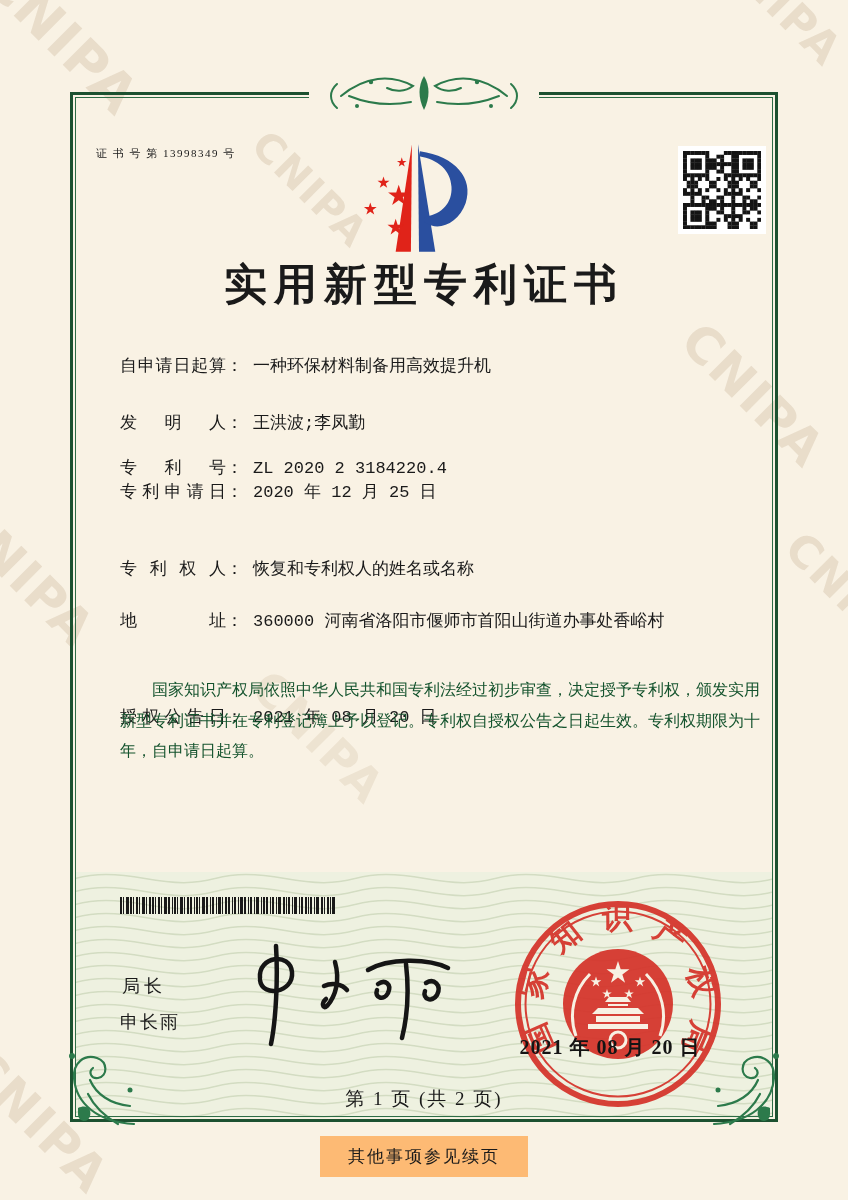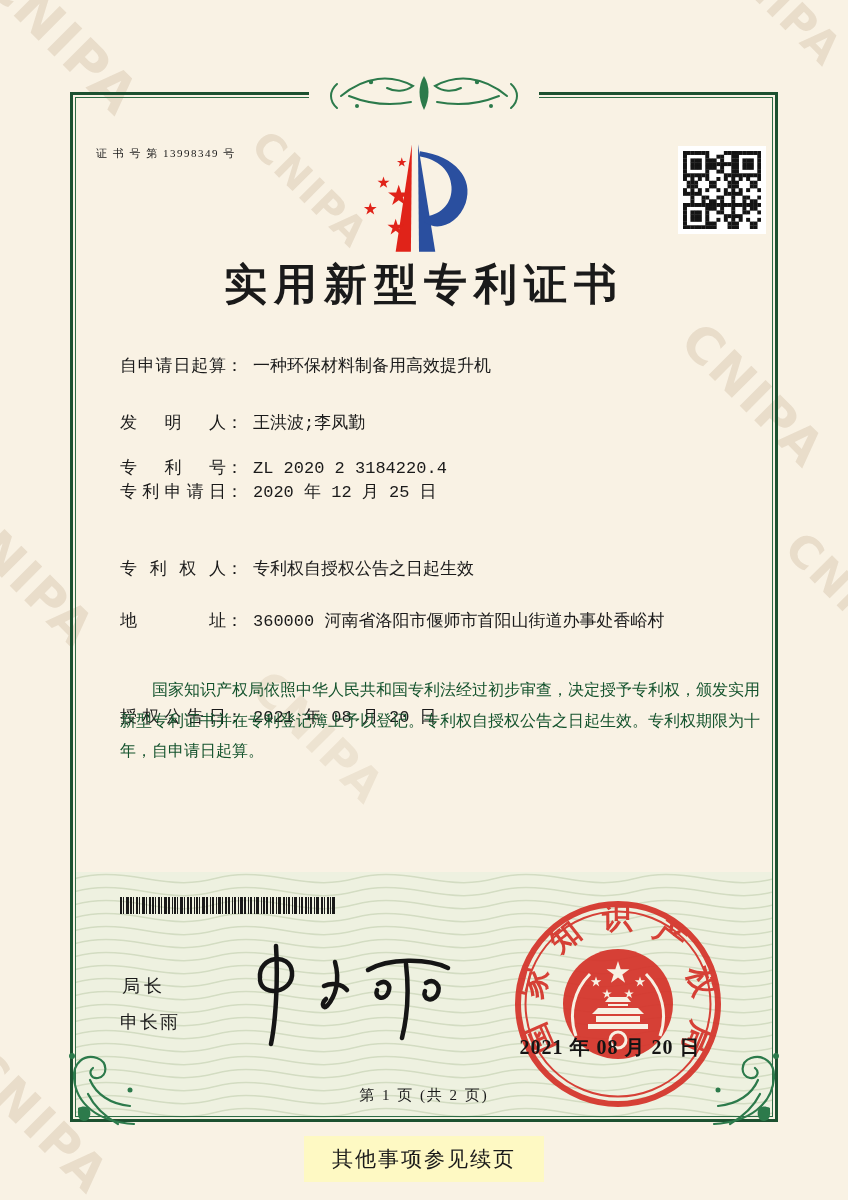--- a/index.html
+++ b/index.html
@@ -41,23 +41,23 @@
   .barcode{position:absolute;left:120px;top:897px;z-index:3;}
   
   .sig-title{position:absolute;left:122px;top:974px;font-size:18px;letter-spacing:4px;z-index:3;}
   .sig-name{position:absolute;left:120px;top:1010px;font-size:18px;letter-spacing:2px;z-index:3;}
   .sig-script{position:absolute;left:230px;top:938px;z-index:3;}
   
   .seal{position:absolute;left:512px;top:898px;width:212px;height:212px;z-index:4;}
   .seal-date{position:absolute;left:518px;top:1034px;width:184px;text-align:center;
              font-size:20px;font-weight:700;color:#141414;letter-spacing:1px;z-index:5;}
   
-  .page-ind{position:absolute;left:0;top:1086px;width:848px;text-align:center;font-size:15px;letter-spacing:2px;z-index:3;}
+  .page-ind{position:absolute;left:0;top:1086px;width:848px;text-align:center;font-size:19px;letter-spacing:2px;z-index:3;}
   .bottom-note{position:absolute;left:50%;top:1136px;transform:translateX(-50%);
-               background:#fef9c3;padding:9px 28px;font-size:21px;letter-spacing:2px;z-index:3;}
+               background:#fdba74;padding:9px 28px;font-size:17px;letter-spacing:2px;z-index:3;}
   
   .orn-top{position:absolute;left:279px;top:62px;z-index:4;}
   .orn-bl{position:absolute;left:60px;top:1046px;z-index:4;}
   .orn-br{position:absolute;left:710px;top:1046px;z-index:4;transform:scaleX(-1);}
 </style>
 </head>
 <body>
 
 <div class="page">
 
@@ -403,21 +403,21 @@
   <div class="row r1">
     <span class="flabel">发明人</span><span class="fcolon">：</span><span class="fvalue">王洪波;李凤勤</span>
   </div>
   <div class="row r2">
     <span class="flabel">专利号</span><span class="fcolon">：</span><span class="fvalue">ZL 2020 2 3184220.4</span>
   </div>
   <div class="row r3">
     <span class="flabel">专利申请日</span><span class="fcolon">：</span><span class="fvalue">2020 年 12 月 25 日</span>
   </div>
   <div class="row r4">
-    <span class="flabel">专利权人</span><span class="fcolon">：</span><span class="fvalue">专利权自授权公告之日起生效</span>
+    <span class="flabel">专利权人</span><span class="fcolon">：</span><span class="fvalue">恢复和专利权人的姓名或名称</span>
   </div>
   <div class="row r5">
     <span class="flabel">地址</span><span class="fcolon">：</span><span class="fvalue">360000 河南省洛阳市偃师市首阳山街道办事处香峪村</span>
   </div>
   <div class="row r6">
     <span class="flabel">授权公告日</span><span class="fcolon">：</span><span class="fvalue">2021 年 08 月 20 日</span>
   </div>
 
   <div class="body-text">
     <p>国家知识产权局依照中华人民共和国专利法经过初步审查，决定授予专利权，颁发实用新型专利证书并在专利登记簿上予以登记。专利权自授权公告之日起生效。专利权期限为十年，自申请日起算。</p>

